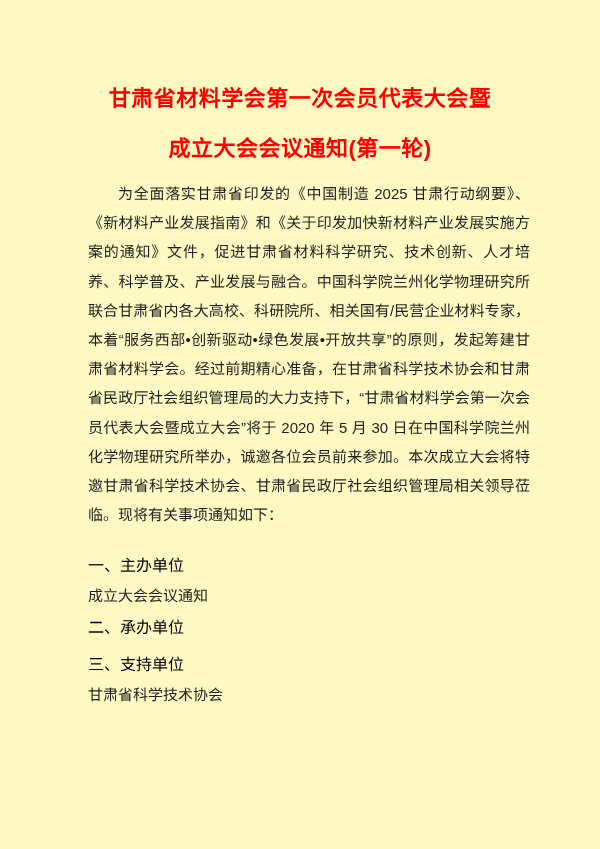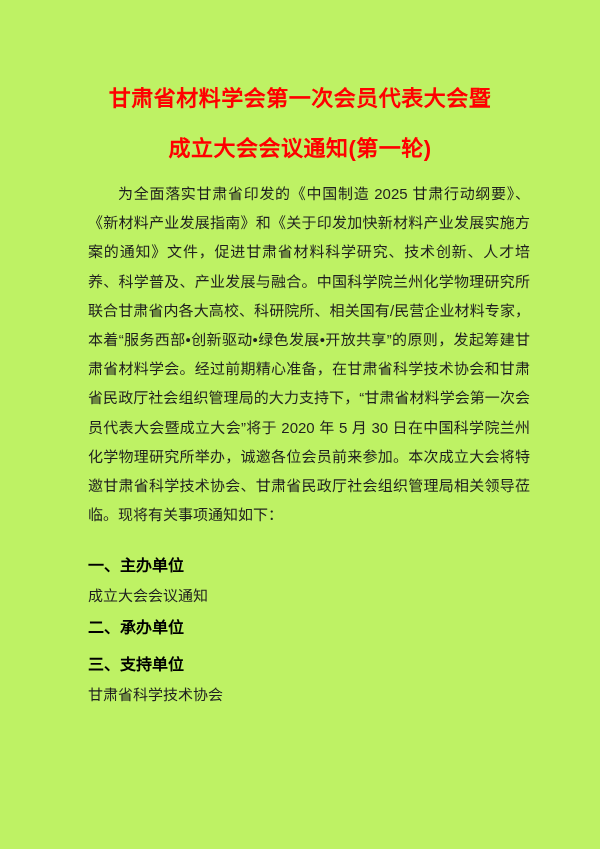--- a/index.html
+++ b/index.html
@@ -4,21 +4,21 @@
 <style>
   html, body {
     margin: 0;
     padding: 0;
     background: #ffffff;
   }
   .page {
     position: relative;
     width: 600px;
     height: 849px;
-    background: #bef264;
+    background: #fef9c3;
     overflow: hidden;
     font-family: "Liberation Serif", "DejaVu Serif", serif;
   }
   .title {
     position: absolute;
     top: 74px;
     left: 0;
     width: 100%;
     margin: 0;
     text-align: center;
@@ -49,21 +49,21 @@
   .sections {
     position: absolute;
     top: 551px;
     left: 88px;
     width: 442px;
   }
   .sec-heading {
     height: 30px;
     line-height: 30px;
     font-family: "Liberation Sans", "DejaVu Sans", sans-serif;
-    font-weight: bold;
+    font-weight: normal;
     font-size: 16px;
     color: #000000;
   }
   .sec-item {
     height: 30px;
     line-height: 30px;
     font-family: "Liberation Serif", "DejaVu Serif", serif;
     font-size: 15px;
     color: #1f1f1f;
   }

